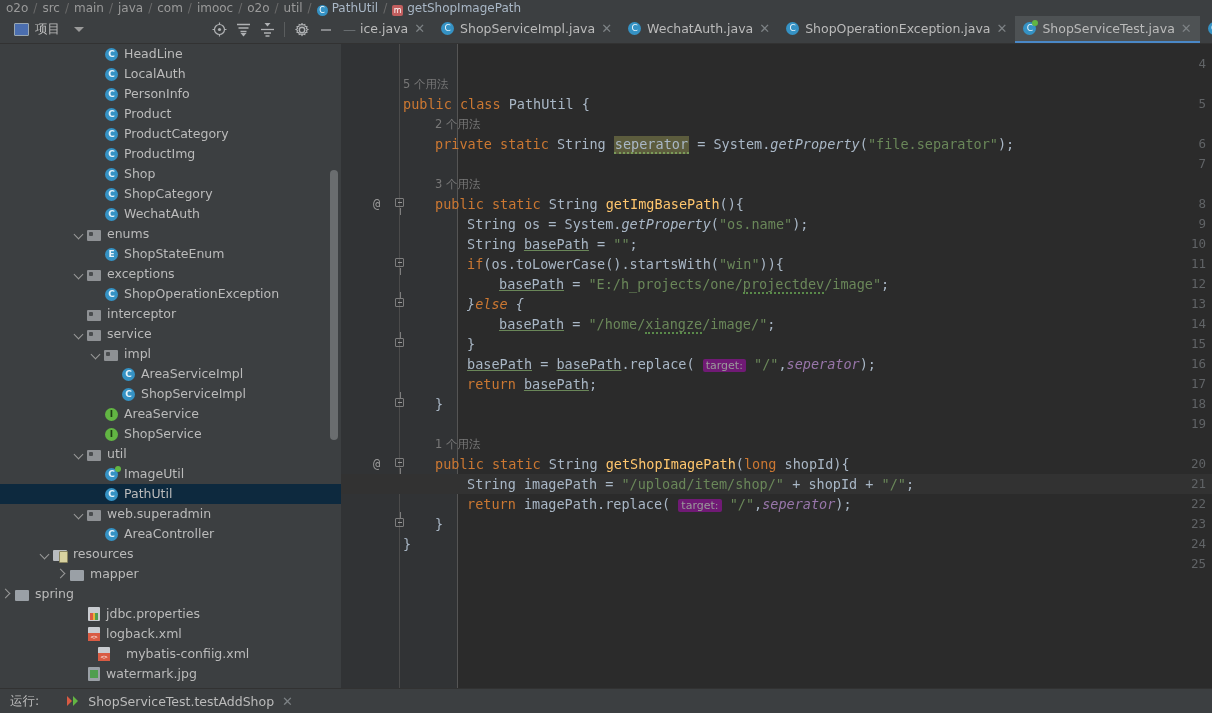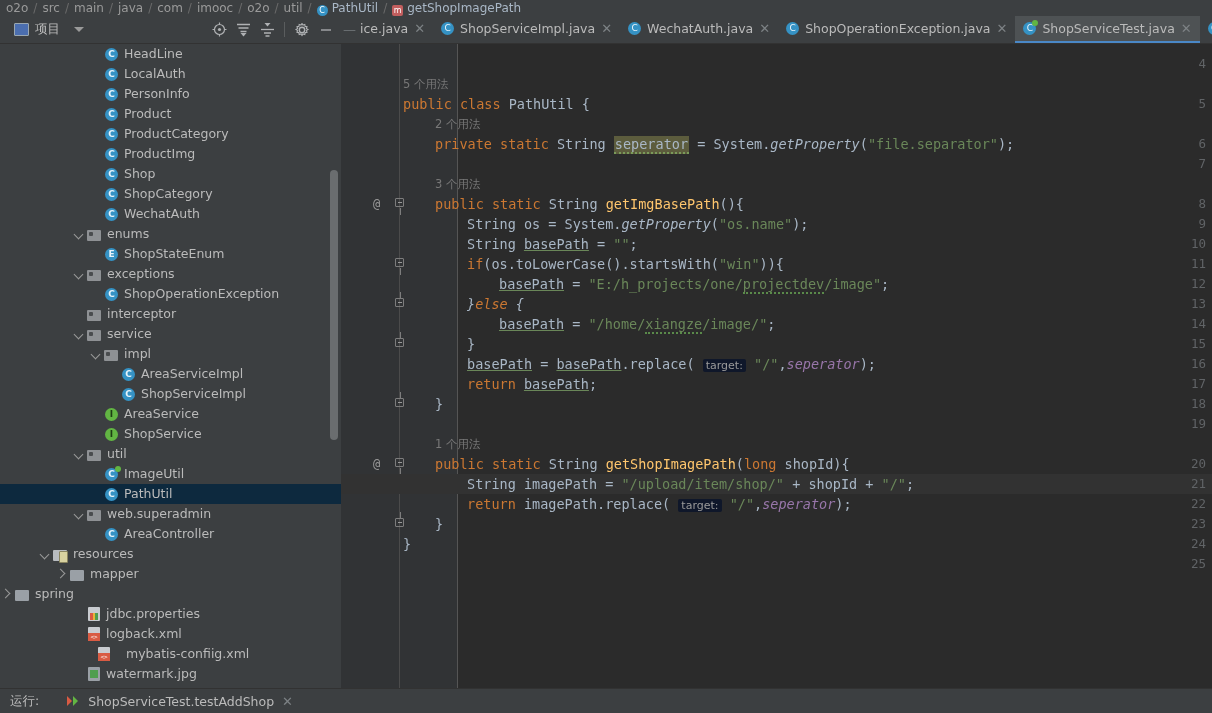--- a/index.html
+++ b/index.html
@@ -219,21 +219,21 @@
   .fn { color: #ffc66d; }
   .plain { color: #a9b7c6; }
   .field { color: #9876aa; font-style: italic; }
   .stat { font-style: italic; color: #a9b7c6; }
   .und { text-decoration: underline; text-decoration-color: #6a8759; }
   .hlid {
     background: #5c5c3d; color: #a9b7c6;
     border-bottom: 2px dotted #7a9b5a; padding: 0 1px;
   }
   .param {
-    background: #0f172a; color: #9a9a9a; font-size: 11px;
+    background: #701a75; color: #9a9a9a; font-size: 11px;
     font-family: "DejaVu Sans", sans-serif; padding: 0 3px; border-radius: 2px;
   }
   .sq { border-bottom: 2px dotted #5a8a4a; }
 
   
   .status {
     position: absolute; left: 0; bottom: 0; width: 1212px; height: 25px;
     background: #3c3f41; border-top: 1px solid #323232;
     display: flex; align-items: center; padding-left: 10px; gap: 8px;
   }

